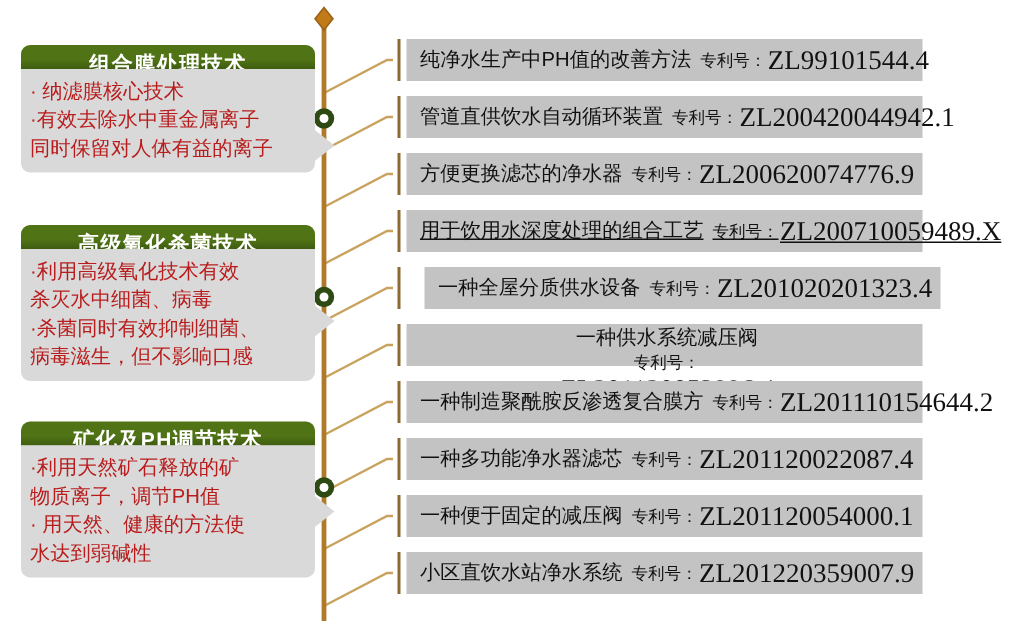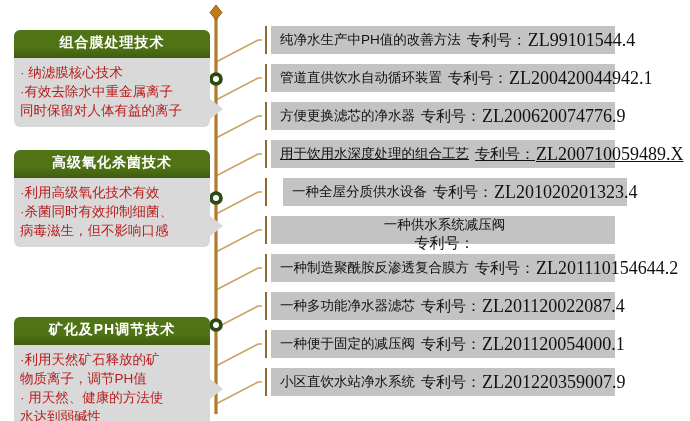--- a/index.html
+++ b/index.html
@@ -31,21 +31,21 @@
     height: 421px;
   }
 
   
   .callout {
     position: absolute;
     width: 196px;
     box-sizing: border-box;
   }
   .callout-head {
-    height: 28px;
+    height: 16px;
     line-height: 24px;
     text-align: center;
     color: #ffffff;
     font-size: 14px;
     font-weight: bold;
     border-radius: 6px 6px 0 0;
     letter-spacing: 1px;
     overflow: hidden;
     white-space: nowrap;
   }
@@ -87,21 +87,21 @@
   }
   .row .r-title {
     flex: 0 0 auto;
   }
   .row .r-spacer {
     flex: 1 1 auto;
     min-width: 6px;
   }
   .row .r-patlabel {
     flex: 0 0 auto;
-    font-size: 15px;
+    font-size: 11px;
   }
   .row .r-patno {
     flex: 0 0 auto;
     font-family: "Liberation Serif", "DejaVu Serif", serif;
     font-size: 18px;
     letter-spacing: 0px;
     padding-left: 1px;
   }
   
   .row-tick {
@@ -156,27 +156,28 @@
           <div class="line">·  纳滤膜核心技术</div>
           <div class="line">·有效去除水中重金属离子</div>
           <div class="line">同时保留对人体有益的离子</div>
           <div class="callout-tip" style="top: 40px; border-left-color: rgb(217, 217, 217);"></div>
         </div>
       </div>
       <div class="callout" style="left: 14px; top: 150px;">
         <div class="callout-head" style="background: linear-gradient(rgb(79, 115, 21) 0%, rgb(79, 115, 21) 62%, rgb(63, 92, 16) 100%);">高级氧化杀菌技术</div>
         <div class="callout-body" style="background: rgb(217, 217, 217);">
           <div class="line">·利用高级氧化技术有效</div>
+          <div class="line">杀灭水中细菌、病毒</div>
           <div class="line">·杀菌同时有效抑制细菌、</div>
           <div class="line">病毒滋生，但不影响口感</div>
           <div class="callout-tip" style="top: 37px; border-left-color: rgb(217, 217, 217);"></div>
         </div>
       </div>
       <div class="callout" style="left: 14px; top: 281px;">
-        <div class="callout-head" style="background: linear-gradient(rgb(79, 115, 21) 0%, rgb(79, 115, 21) 62%, rgb(63, 92, 16) 100%); margin-top: 36px;">矿化及PH调节技术</div>
+        <div class="callout-head" style="background: linear-gradient(rgb(79, 115, 21) 0%, rgb(79, 115, 21) 62%, rgb(63, 92, 16) 100%);">矿化及PH调节技术</div>
         <div class="callout-body" style="background: rgb(217, 217, 217);">
           <div class="line">·利用天然矿石释放的矿</div>
           <div class="line">物质离子，调节PH值</div>
           <div class="line">· 用天然、健康的方法使</div>
           <div class="line">水达到弱碱性</div>
           <div class="callout-tip" style="top: 33px; border-left-color: rgb(217, 217, 217);"></div>
         </div>
       </div>
     </div>
 

